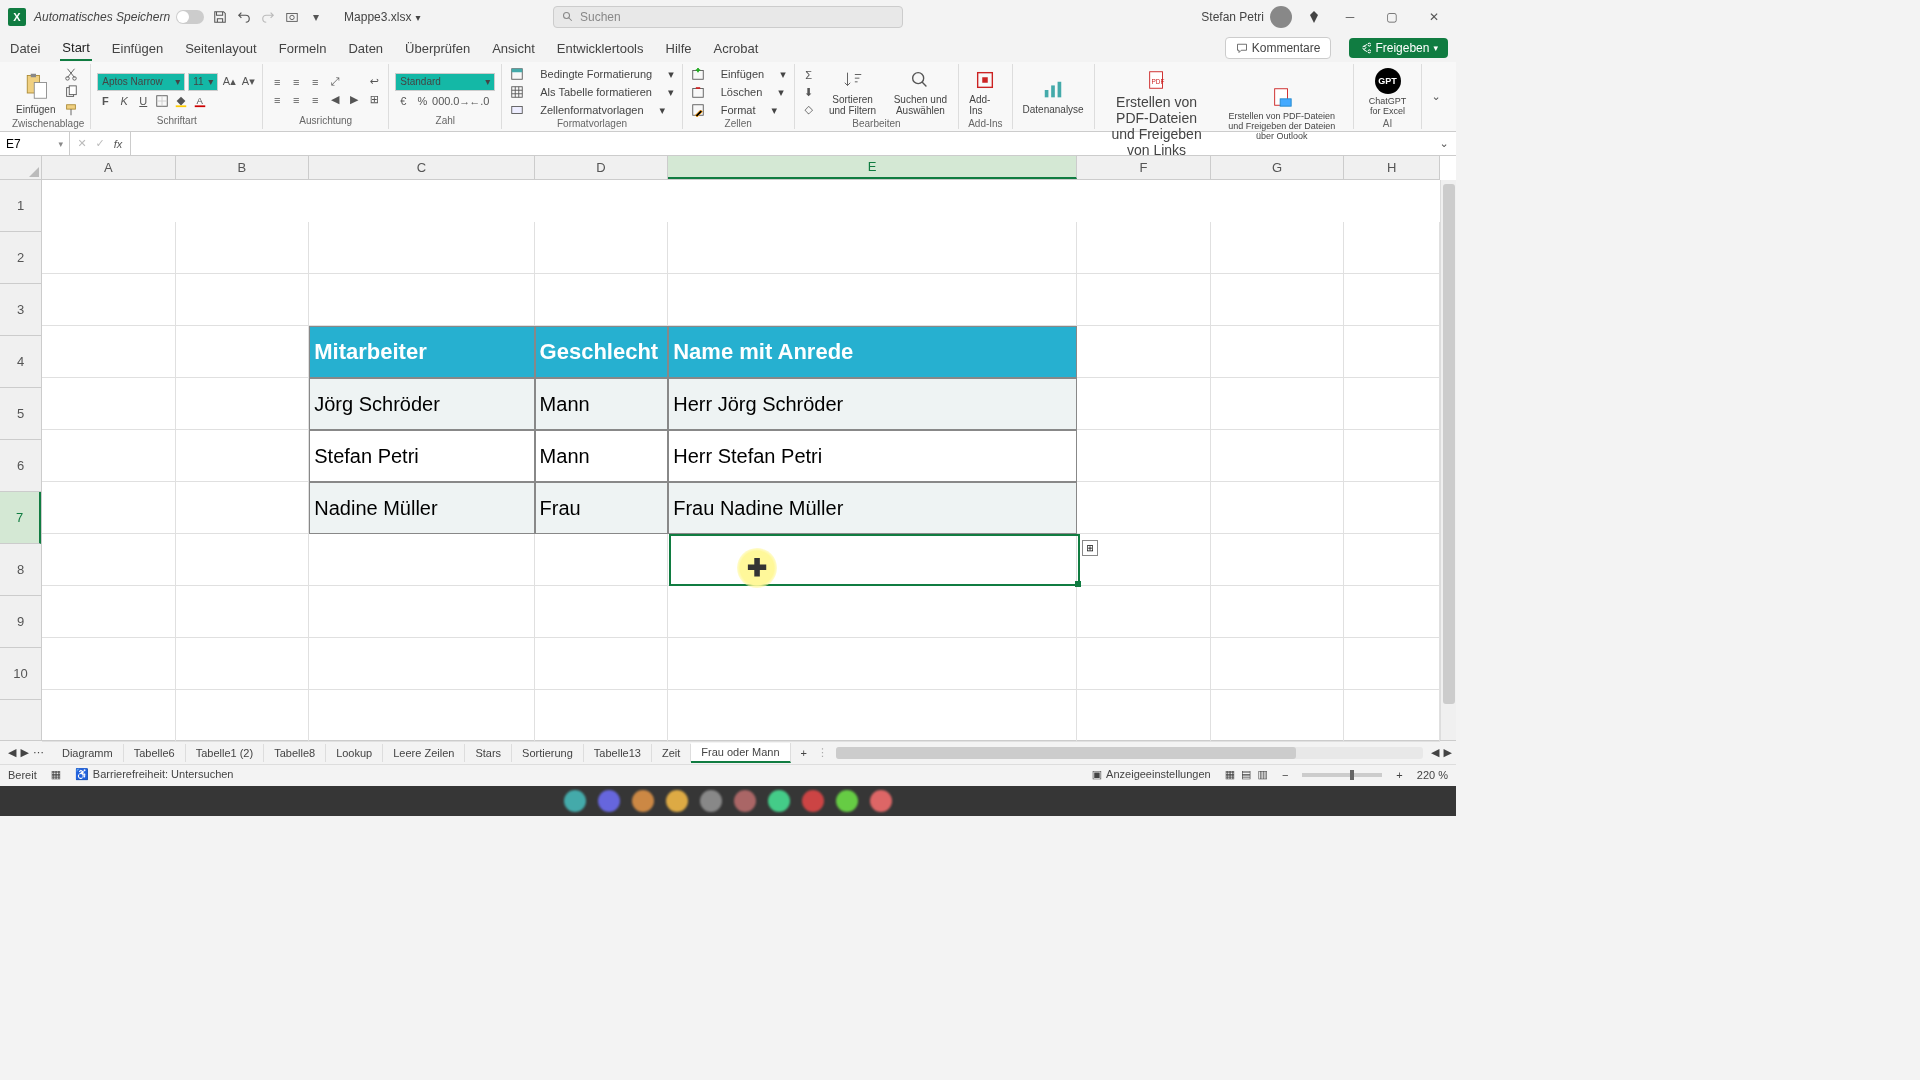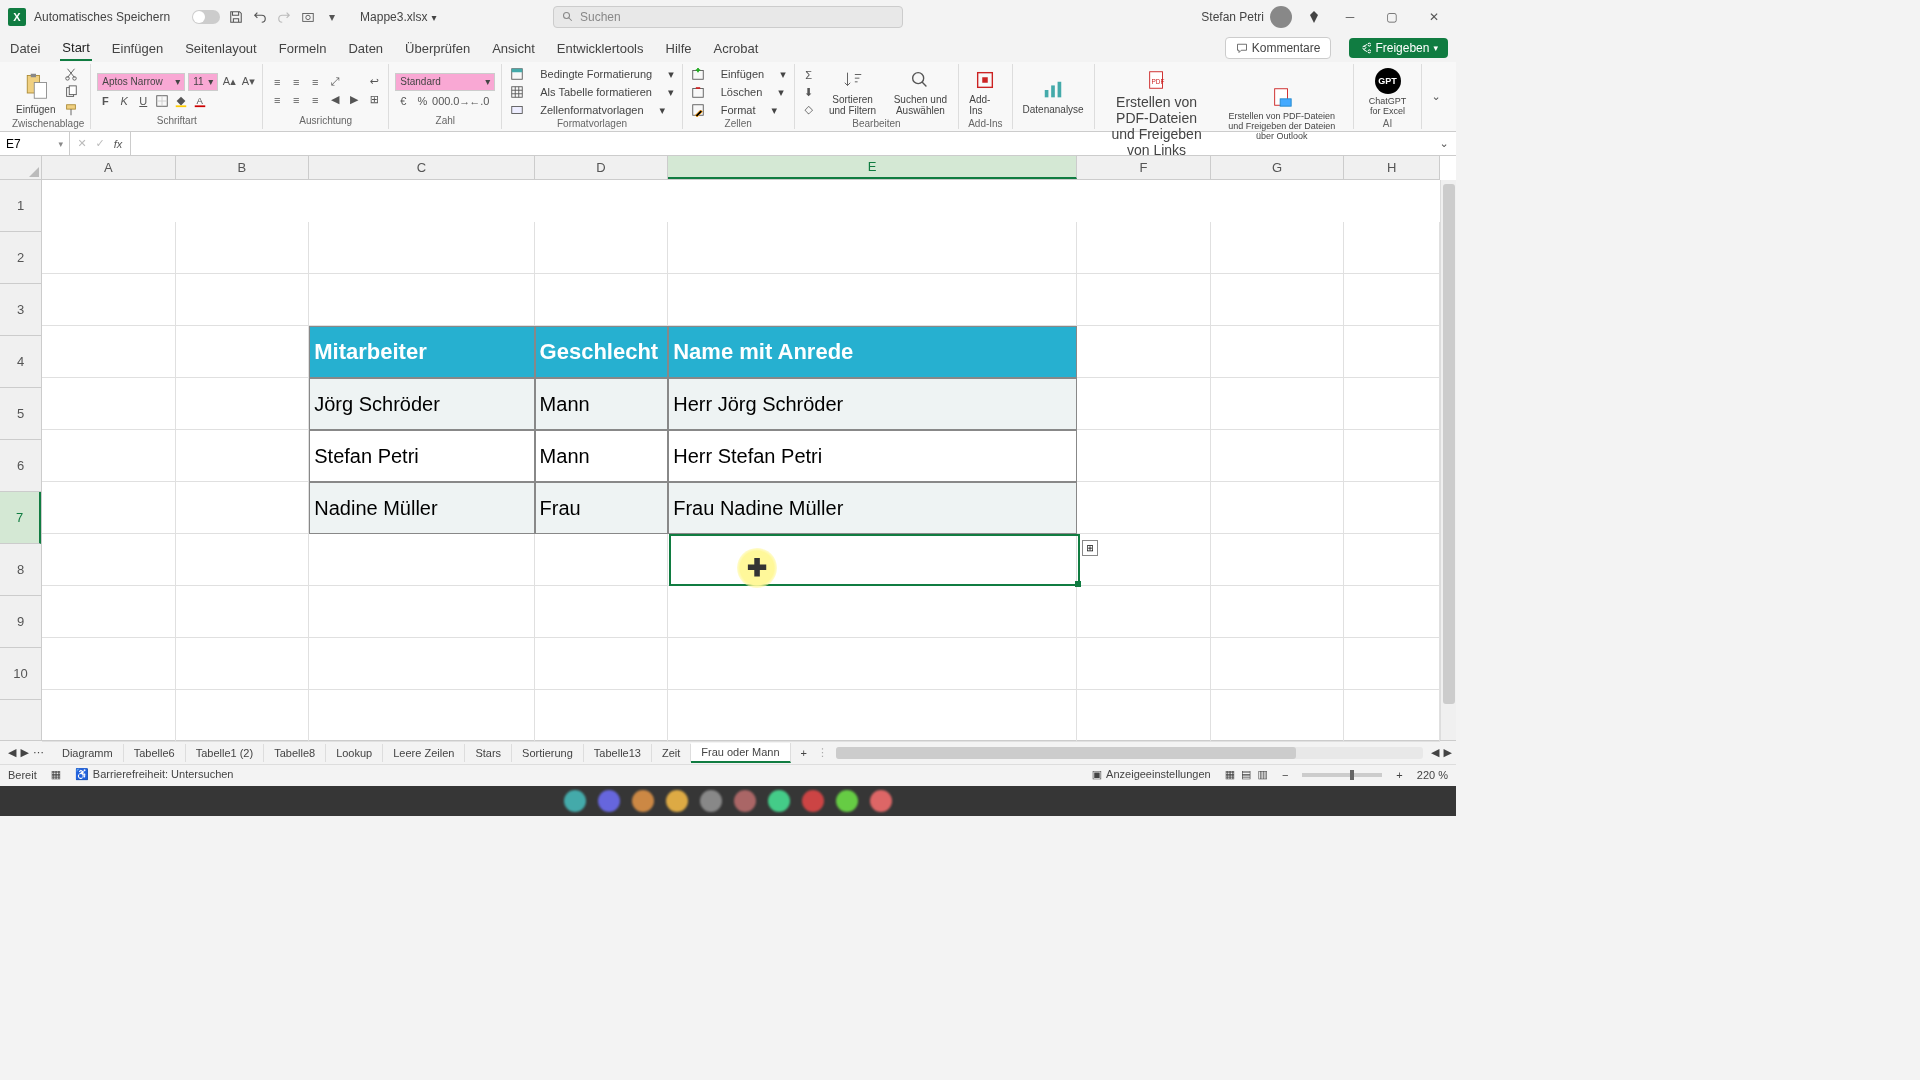--- a/index.html
+++ b/index.html
@@ -2,21 +2,21 @@
 <html><head>
 <meta charset="utf-8">
 <style>
 * { margin: 0; padding: 0; box-sizing: border-box; font-family: "Segoe UI", Arial, sans-serif; }
 body { background: #f3f3f3; overflow: hidden; width: 1456px; height: 816px; position: relative; }
 
 
 .titlebar { height: 34px; background: #f3f3f3; display: flex; align-items: center; padding: 0 8px; font-size: 12px; color: #444; }
 .titlebar .left { display: flex; align-items: center; gap: 8px; }
 .app-icon { width: 18px; height: 18px; background: #107c41; border-radius: 2px; display: flex; align-items: center; justify-content: center; color: #fff; font-size: 11px; font-weight: bold; }
-.autosave { display: flex; align-items: center; gap: 22px; }
+.autosave { display: flex; align-items: center; gap: 6px; font-style: italic; }
 .toggle { width: 28px; height: 14px; background: #ccc; border-radius: 7px; position: relative; }
 .toggle::after { content: ""; position: absolute; left: 1px; top: 1px; width: 12px; height: 12px; background: #fff; border-radius: 50%; }
 .qat-icon { width: 16px; height: 16px; display: flex; align-items: center; justify-content: center; color: #555; }
 .filename { margin-left: 12px; display: flex; align-items: center; gap: 4px; }
 .searchbar { position: absolute; left: 50%; transform: translateX(-50%); top: 6px; width: 350px; height: 22px; background: #e8e8e8; border-radius: 4px; display: flex; align-items: center; padding: 0 8px; font-size: 12px; color: #888; gap: 6px; border: 1px solid #ccc; }
 .titlebar .right { margin-left: auto; display: flex; align-items: center; gap: 14px; }
 .user { display: flex; align-items: center; gap: 6px; font-size: 12px; }
 .avatar { width: 22px; height: 22px; border-radius: 50%; background: #888; }
 .winbtn { width: 28px; display: flex; justify-content: center; color: #555; }
 
@@ -31,21 +31,21 @@
 
 .ribbon { height: 70px; background: #f8f8f8; border-bottom: 1px solid #ccc; display: flex; align-items: stretch; padding: 2px 6px; gap: 0; font-size: 11px; color: #444; }
 .group { display: flex; flex-direction: column; border-right: 1px solid #ddd; padding: 2px 6px; justify-content: space-between; }
 .group-content { display: flex; align-items: center; gap: 4px; flex: 1; }
 .group-label { text-align: center; font-size: 10px; color: #666; padding-bottom: 1px; }
 .rbtn { display: flex; flex-direction: column; align-items: center; gap: 2px; padding: 2px 4px; cursor: pointer; font-size: 10px; }
 .rbtn .ico { width: 24px; height: 24px; display: flex; align-items: center; justify-content: center; }
 .rbtn.large .ico { width: 32px; height: 32px; }
 .stack { display: flex; flex-direction: column; gap: 2px; }
 .row { display: flex; align-items: center; gap: 3px; }
-.combo { border: 1px solid #ccc; background: #f9a8d4; height: 18px; font-size: 10px; padding: 0 4px; display: flex; align-items: center; justify-content: space-between; }
+.combo { border: 1px solid #ccc; background: #14b8a6; height: 18px; font-size: 10px; padding: 0 4px; display: flex; align-items: center; justify-content: space-between; }
 .sm-ico { width: 16px; height: 16px; display: flex; align-items: center; justify-content: center; font-size: 11px; color: #555; border: 1px solid transparent; }
 .menu-item { display: flex; align-items: center; gap: 16px; font-size: 11px; padding: 1px 2px; white-space: nowrap; }
 .gpt-ico { width: 26px; height: 26px; background: #000; border-radius: 50%; color: #fff; display: flex; align-items: center; justify-content: center; font-size: 9px; font-weight: bold; }
 
 
 .formulabar { height: 24px; background: #fff; border-bottom: 1px solid #ccc; display: flex; align-items: center; font-size: 12px; }
 .namebox { width: 70px; border-right: 1px solid #ccc; padding: 0 6px; height: 100%; display: flex; align-items: center; justify-content: space-between; }
 .fb-btns { display: flex; gap: 2px; padding: 0 4px; border-right: 1px solid #ccc; height: 100%; align-items: center; }
 .fb-input { flex: 1; padding: 0 6px; }
 

